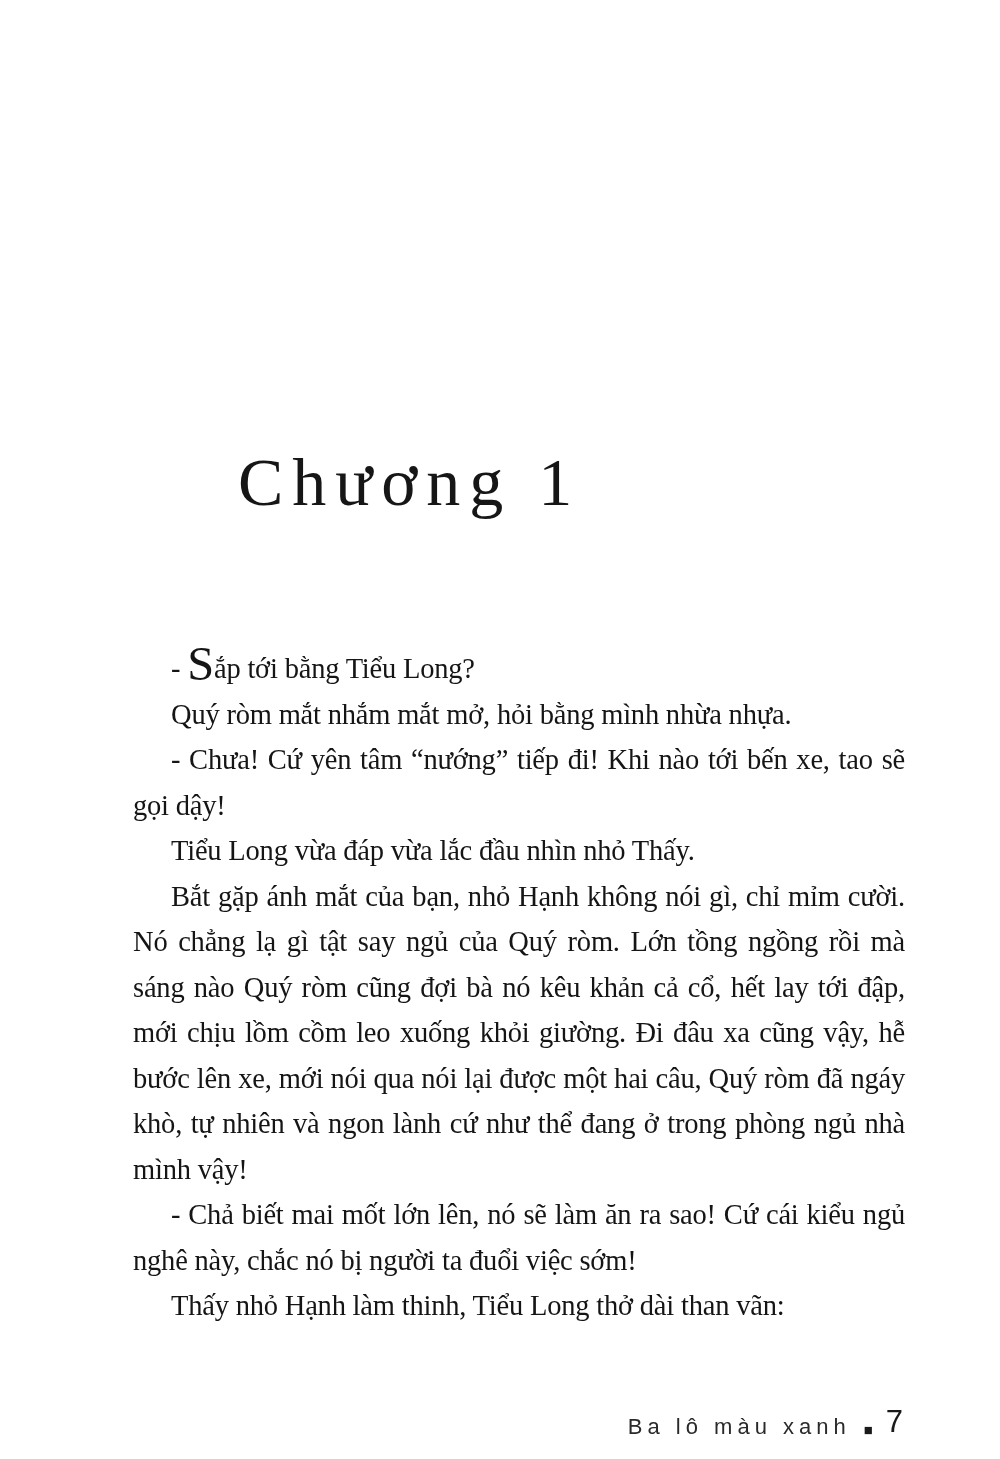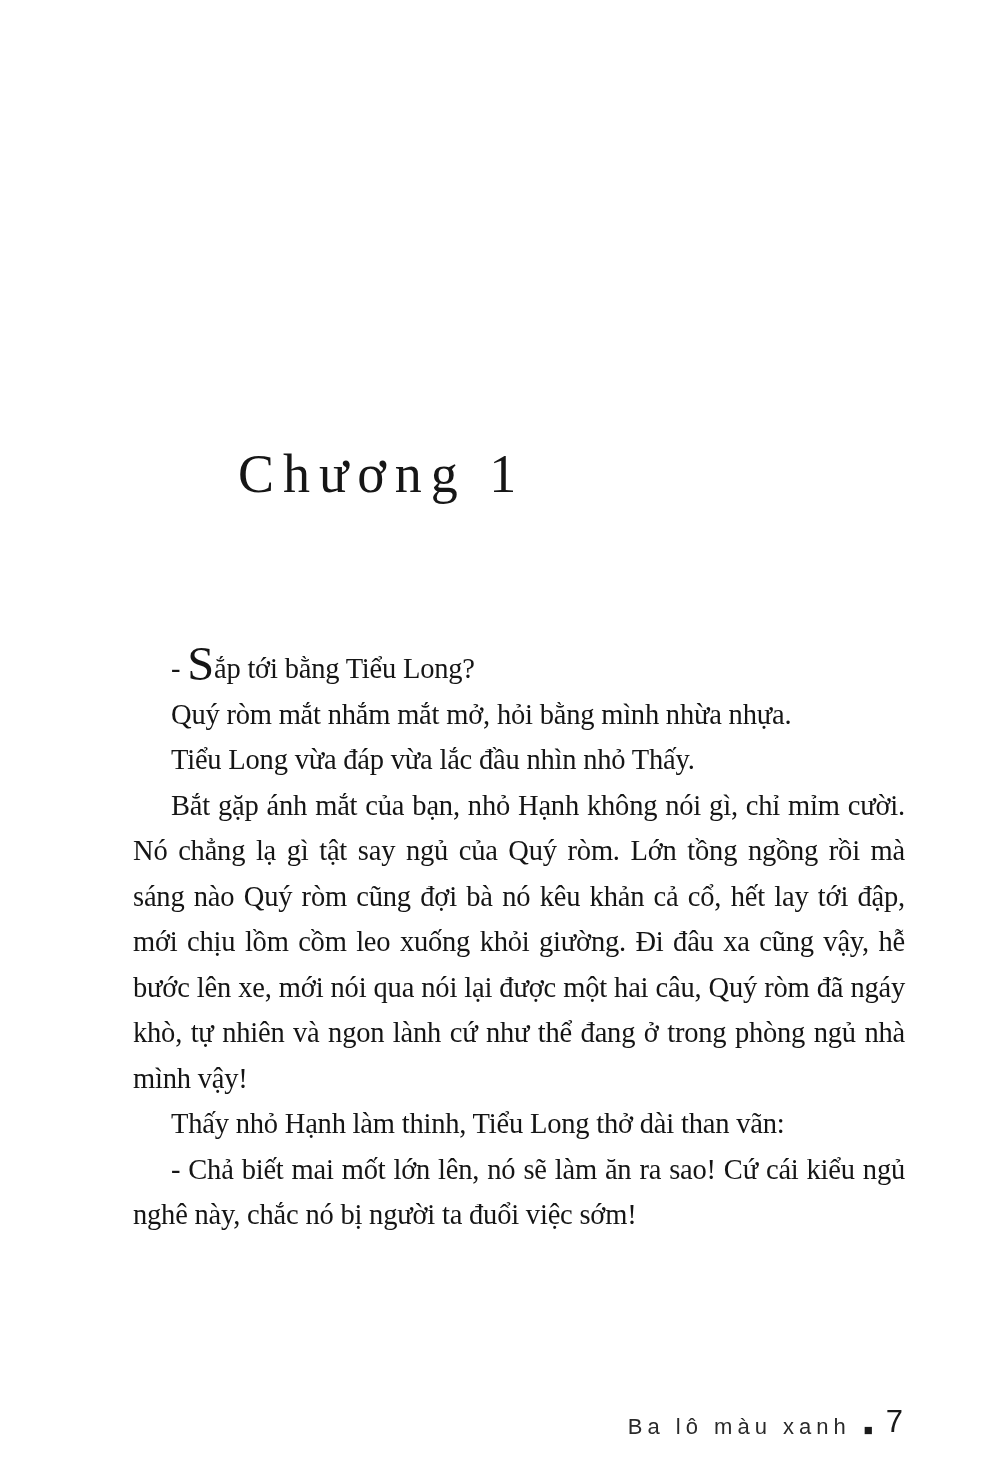--- a/index.html
+++ b/index.html
@@ -13,21 +13,21 @@
     height: 1459px;
     background: #ffffff;
     overflow: hidden;
     font-family: "Liberation Serif", serif;
   }
   .chapter-title {
     position: absolute;
     left: 238px;
     top: 443px;
     margin: 0;
-    font-size: 54px;
+    font-size: 68px;
     font-weight: 400;
     letter-spacing: 9px;
     color: #161616;
     font-family: "Liberation Serif", serif;
     white-space: nowrap;
   }
   .body-text {
     position: absolute;
     left: 133px;
     top: 646px;
@@ -79,24 +79,25 @@
 <body>
 
 <div class="page">
 
   <h1 class="chapter-title">Chương 1</h1>
 
   <div class="body-text">
     <p><span>- </span><span class="lead-initial">S</span><span>ắp tới bằng Tiểu Long?</span></p>
     <div id="paragraph-list">
         <p>Quý ròm mắt nhắm mắt mở, hỏi bằng mình nhừa nhựa.</p>
+        <p>- Chưa! Cứ yên tâm “nướng” tiếp đi! Khi nào tới bến xe, tao sẽ gọi dậy!</p>
         <p>Tiểu Long vừa đáp vừa lắc đầu nhìn nhỏ Thấy.</p>
         <p>Bắt gặp ánh mắt của bạn, nhỏ Hạnh không nói gì, chỉ mỉm cười. Nó chẳng lạ gì tật say ngủ của Quý ròm. Lớn tồng ngồng rồi mà sáng nào Quý ròm cũng đợi bà nó kêu khản cả cổ, hết lay tới đập, mới chịu lồm cồm leo xuống khỏi giường. Đi đâu xa cũng vậy, hễ bước lên xe, mới nói qua nói lại được một hai câu, Quý ròm đã ngáy khò, tự nhiên và ngon lành cứ như thể đang ở trong phòng ngủ nhà mình vậy!</p>
+        <p>- Chả biết mai mốt lớn lên, nó sẽ làm ăn ra sao! Cứ cái kiểu ngủ nghê này, chắc nó bị người ta đuổi việc sớm!</p>
         <p>Thấy nhỏ Hạnh làm thinh, Tiểu Long thở dài than vãn:</p>
-        <p>- Chả biết mai mốt lớn lên, nó sẽ làm ăn ra sao! Cứ cái kiểu ngủ nghê này, chắc nó bị người ta đuổi việc sớm!</p>
       </div>
   </div>
 
   <div class="footer">
     <span class="footer-title">Ba lô màu xanh</span>
     <span class="footer-sep">■</span>
     <span class="footer-page">7</span>
   </div>
 
 </div>

